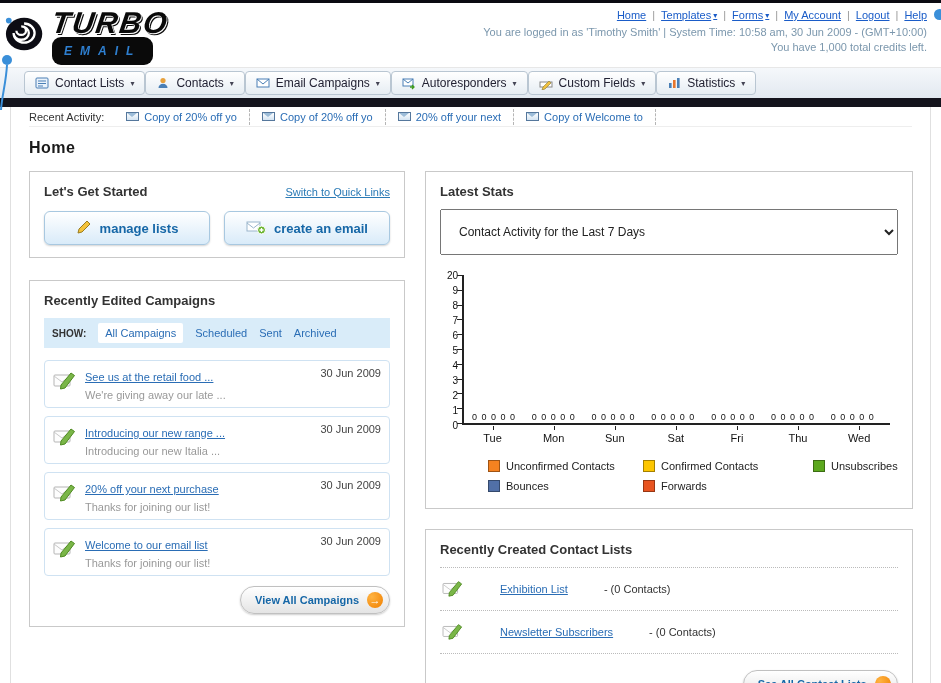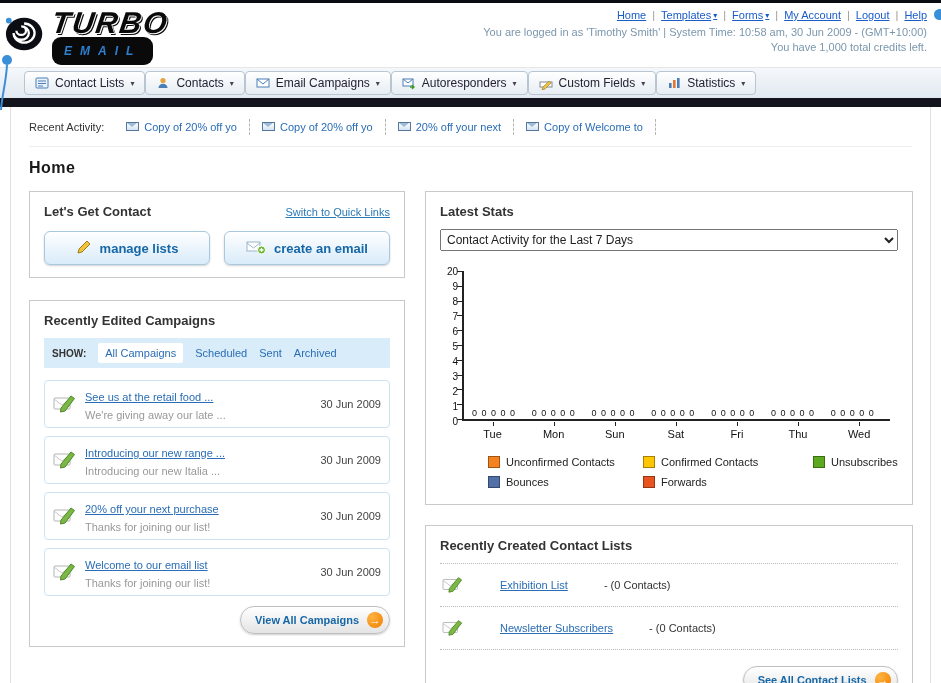--- a/index.html
+++ b/index.html
@@ -37,21 +37,21 @@
     border: 1px solid #b9c6d2; border-radius: 4px; background: linear-gradient(#ffffff,#e6edf3);
     font-size: 12px; color: #223; cursor: pointer; }
   .tab .caret { color: #445; }
   .tab svg { display: block; }
   .dark-bar { height: 9px; background: #14141d; }
 
   
   .content-box { margin: 0 10px; border: 1px solid #e0e0e0; border-top: none;
     padding: 0 18px 20px; min-height: 556px; background: #fff; }
 
-  .activity-bar { display: flex; align-items: center; height: 40px; font-size: 11px;
+  .activity-bar { display: flex; align-items: center; height: 20px; font-size: 11px;
     border-bottom: 1px solid #eee; }
   .activity-label { color: #333; margin-right: 10px; }
   .activity-item { display: flex; align-items: center; gap: 5px; color: #2a6db5;
     padding: 0 12px; border-right: 1px dashed #b5b5b5; cursor: pointer; height: 16px; }
   .env { position: relative; width: 13px; height: 9px; background: linear-gradient(#fff,#d4e4f2);
     border: 1px solid #55779c; flex-shrink: 0; }
   .env::before { content: ""; position: absolute; left: 0; top: 0;
     border-left: 5.5px solid transparent; border-right: 5.5px solid transparent; border-top: 4px solid #9cbcd8; }
 
   .page-title { font-size: 16px; font-weight: bold; color: #1a1a1a; margin: 12px 0 14px; letter-spacing: .5px; }
@@ -71,36 +71,36 @@
     border: 1px solid #a8c8e0; border-radius: 6px; background: linear-gradient(#ffffff,#d9ebf9);
     box-shadow: 0 1px 2px rgba(0,0,0,.18); font-size: 13px; font-weight: bold; color: #1667a7; cursor: pointer; }
 
   
   .filter-bar { background: #d9ecf9; display: flex; align-items: center; gap: 12px;
     padding: 5px 8px; margin: 10px 0 12px; font-size: 11px; }
   .show-label { color: #333; font-weight: bold; font-size: 10px; }
   .filter { color: #2a6db5; cursor: pointer; }
   .filter.selected { background: #fff; padding: 4px 7px; border-radius: 2px; }
   .camp-row { display: flex; gap: 8px; border: 1px solid #cfe2f2; border-radius: 4px;
-    padding: 6px 8px; margin-bottom: 8px; align-items: center; }
+    padding: 6px 8px; margin-bottom: 8px; align-items: flex-start; }
   .camp-icon { flex-shrink: 0; margin-top: 2px; }
   .camp-texts { flex: 1; }
   .camp-title { font-size: 11px; color: #2a6db5; text-decoration: underline; cursor: pointer; display: inline-block; }
   .camp-sub { font-size: 11px; color: #999; margin-top: 4px; }
   .camp-date { font-size: 11px; color: #444; white-space: nowrap; }
   .panel-footer { display: flex; justify-content: flex-end; margin-top: 10px; }
   .pill-btn { display: inline-flex; align-items: center; gap: 8px; border: 1px solid #c0c0c0; border-radius: 14px;
     background: linear-gradient(#ffffff,#e4e4e4); padding: 5px 6px 5px 14px;
     font-size: 11px; font-weight: bold; color: #1667a7; box-shadow: 0 1px 2px rgba(0,0,0,.2); cursor: pointer; }
   .arrow-circle { width: 16px; height: 16px; border-radius: 50%;
     background: radial-gradient(circle at 30% 30%, #ffb341, #f07f00);
     color: #fff; font-size: 11px; font-weight: bold; display: flex; align-items: center; justify-content: center; }
 
   
-  .stats-select { width: 100%; font-size: 12px; margin: 10px 0 16px; padding: 2px; color: #222; }
+  .stats-select { width: 100%; font-size: 12px; margin: 10px 0 16px; padding: 14px; color: #222; }
   .chart { display: flex; margin-top: 4px; padding-right: 8px; }
   .y-axis { position: relative; width: 22px; height: 150px; flex-shrink: 0; }
   .y-label { position: absolute; right: 4px; transform: translateY(-50%); font-size: 10px; color: #111; }
   .plot-wrap { flex: 1; display: flex; flex-direction: column; }
   .plot { position: relative; height: 150px; border-left: 2px solid #222; border-bottom: 2px solid #222; }
   .ytick { position: absolute; left: -7px; width: 5px; height: 1px; background: #222; }
   .zeros-row { position: absolute; left: 0; right: 7px; bottom: 1px; display: flex; align-items: center; }
   .zero-group { flex: 1; text-align: center; font-size: 9px; color: #111; letter-spacing: 1px; }
   .x-labels { display: flex; margin-top: 1px; }
   .x-label { flex: 1; text-align: center; font-size: 11px; color: #111; position: relative; padding-top: 6px; }
@@ -260,21 +260,21 @@
   </div>
 
   <h1 class="page-title">Home</h1>
 
   <div class="columns">
 
     <div class="col-left">
 
       <div class="panel">
         <div class="gs-header">
-          <span class="panel-title">Let's Get Contact</span>
+          <span class="panel-title">Let's Get Started</span>
           <a class="gs-link">Switch to Quick Links</a>
         </div>
         <div class="gs-buttons">
           <button class="gs-btn">
             <span>
               <svg width="16" height="16" viewBox="0 0 16 16">
                   <path d="M2 14 l1-4 8-8 3 3-8 8z" fill="#f5c33b" stroke="#9a7d20"></path>
                   <path d="M11 2 l3 3" stroke="#9a7d20"></path>
                 </svg>
             </span>

